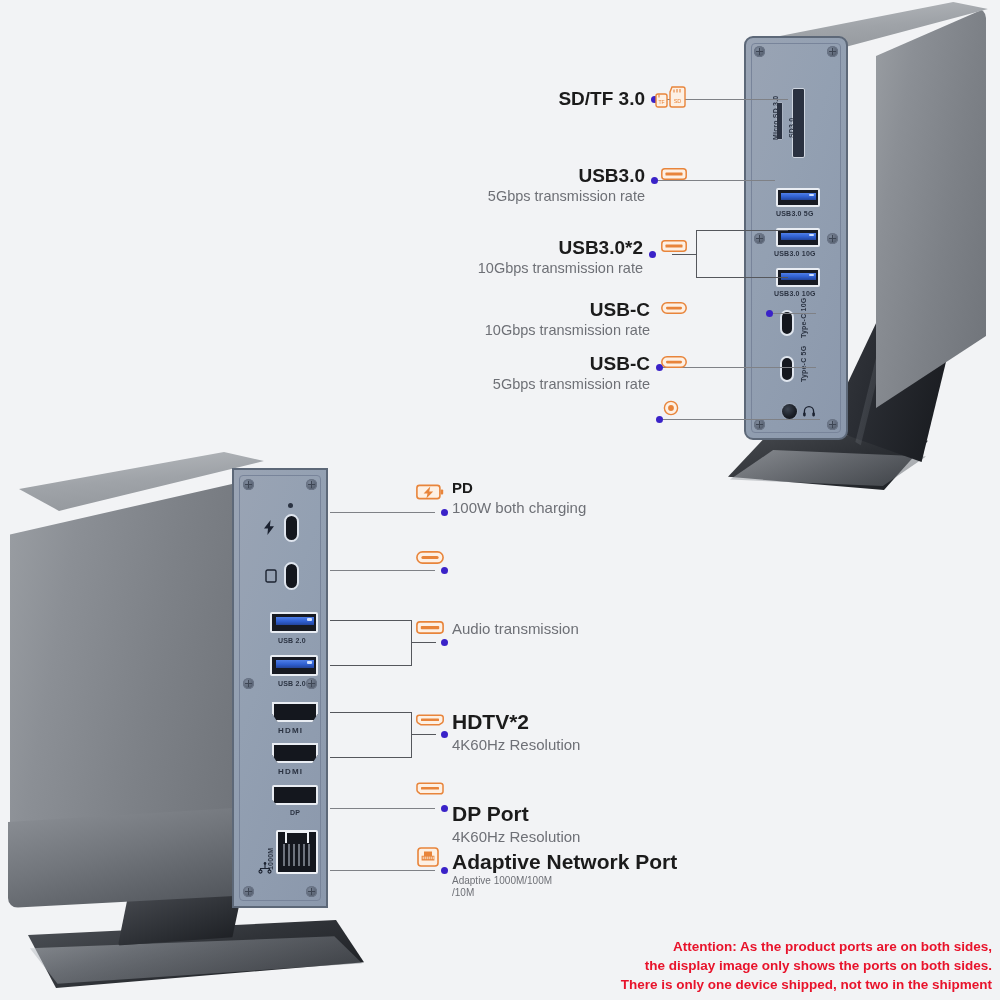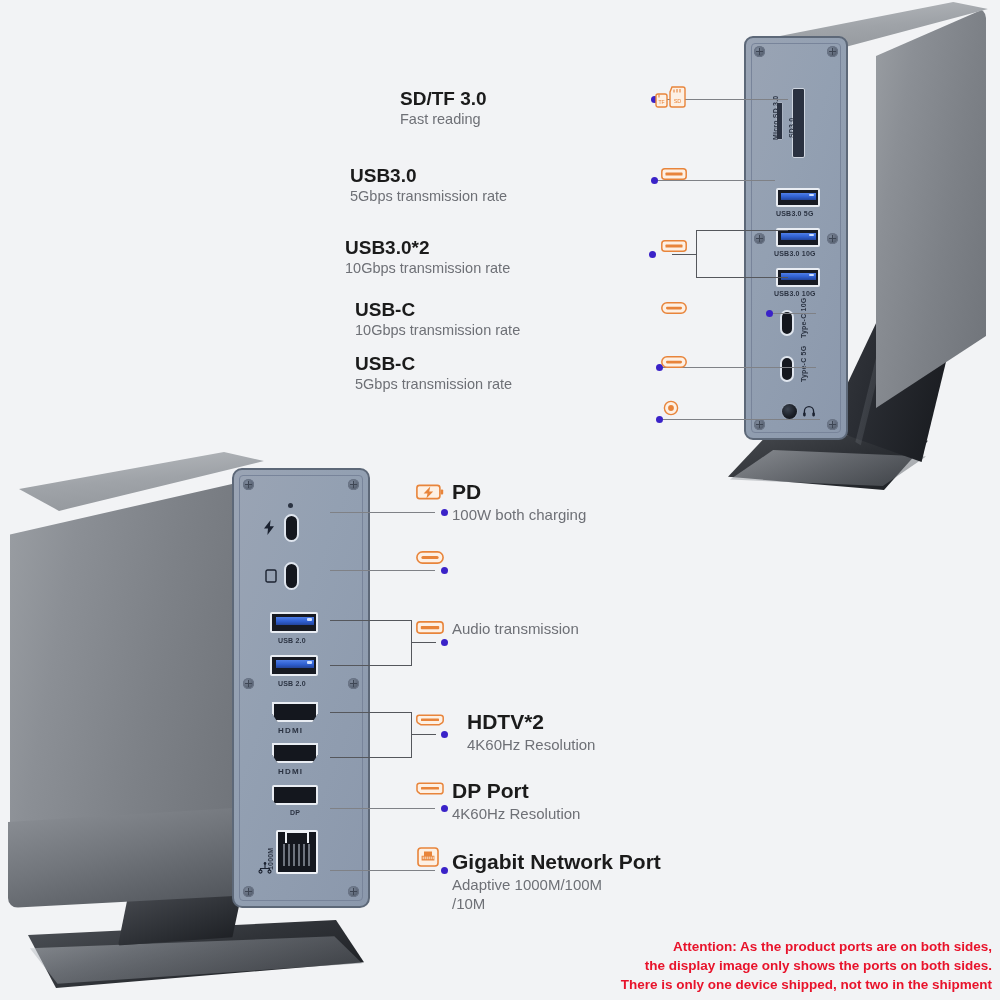--- a/index.html
+++ b/index.html
@@ -15,21 +15,21 @@
   
   .callout { position: absolute; }
   .callout .ttl {
     font-size: 19px; font-weight: bold; color: #1b1b1b;
     line-height: 1.12; white-space: nowrap;
   }
   .callout .sub {
     font-size: 14.5px; color: #6e7076; line-height: 1.28;
     white-space: nowrap; margin-top: 1px;
   }
-  .callout.ralign { }
+  .callout.ralign { text-align: right; }
   .callout.lalign { text-align: left; }
 
   
   .dot {
     position: absolute; width: 7px; height: 7px; border-radius: 50%;
     background: #3a22c8; z-index: 6;
   }
   
   .lead {
     position: absolute; height: 1px; background: #7f8186; z-index: 2;
@@ -242,21 +242,21 @@
 
     <div class="body-top" style="left:14px; top:12px; width:250px; height:64px;
                 clip-path:polygon(2% 58%, 84% 0%, 100% 14%, 18% 92%);
                 border-radius:10px;"></div>
 
     <div style="position:absolute; left:8px; top:368px; width:226px; height:100px;
                 background:linear-gradient(165deg,#8d9197 0%,#72767c 45%,#4d5157 100%);
                 clip-path:polygon(0% 14%, 100% 0%, 100% 88%, 0% 100%);
                 border-radius:12px 0 0 10px;"></div>
 
-    <div class="panel" style="left:232px; top:28px; width:138px; height:440px; border-radius:10px;padding-left:28px;">
+    <div class="panel" style="left:232px; top:28px; width:96px; height:440px; border-radius:0;padding-left:28px;">
       <div class="panel-inner"></div>
 
       <div class="screw" style="left:9px;  top:9px;"></div>
       <div class="screw" style="right:9px; top:9px;"></div>
       <div class="screw" style="left:9px;  top:208px;"></div>
       <div class="screw" style="right:9px; top:208px;"></div>
       <div class="screw" style="left:9px;  bottom:9px;"></div>
       <div class="screw" style="right:9px; bottom:9px;"></div>
 
       <div style="position:absolute; left:54px; top:33px; width:5px; height:5px;
@@ -435,21 +435,20 @@
   <div class="ico" style="left:417px; top:847px;">
     <svg width="22" height="20" viewBox="0 0 22 20">
       <rect x="1" y="1" width="20" height="18" rx="3" fill="#fdf0e4" stroke="#e8843a" stroke-width="1.6"></rect>
       <path d="M7 4.6h8v4.2h2.4v4.6H4.6V8.8H7z" fill="#e8843a"></path>
       <path d="M6.2 9.6v2.6M8.2 9.6v2.6M10.2 9.6v2.6M12.2 9.6v2.6M14.2 9.6v2.6M16.2 9.6v2.6" stroke="#fdf0e4" stroke-width="0.9"></path>
     </svg>
   </div>
 
   <div class="callout ralign" style="left:400px; top:88px; width:245px;">
     <div class="ttl">SD/TF 3.0</div>
-    <div class="sub">Fast reading</div>
   </div>
 
   <div class="callout ralign" style="left:350px; top:165px; width:295px;">
     <div class="ttl">USB3.0</div>
     <div class="sub">5Gbps transmission rate</div>
   </div>
 
   <div class="callout ralign" style="left:345px; top:237px; width:298px;">
     <div class="ttl">USB3.0*2</div>
     <div class="sub">10Gbps transmission rate</div>
@@ -460,44 +459,44 @@
     <div class="sub">10Gbps transmission rate</div>
   </div>
 
   <div class="callout ralign" style="left:355px; top:353px; width:295px;">
     <div class="ttl">USB-C</div>
     <div class="sub">5Gbps transmission rate</div>
   </div>
 
 
   <div class="callout lalign" style="left:452px; top:480px; width:320px;">
-    <div class="ttl" style="font-size:21px;">PD</div>
+    <div class="ttl" style="font-size:15px;">PD</div>
     <div class="sub" style="font-size:15px;">100W both charging</div>
   </div>
 
   <div class="callout lalign" style="left:452px; top:548px; width:320px;">
   </div>
 
   <div class="callout lalign" style="left:452px; top:618px; width:320px;">
     <div class="sub" style="font-size:15px;">Audio transmission</div>
   </div>
 
-  <div class="callout lalign" style="left:452px; top:710px; width:320px;margin-left:15px;">
+  <div class="callout lalign" style="left:452px; top:710px; width:320px;">
     <div class="ttl" style="font-size:21px;">HDTV*2</div>
     <div class="sub" style="font-size:15px;">4K60Hz Resolution</div>
   </div>
 
-  <div class="callout lalign" style="left:452px; top:779px; width:320px;">
+  <div class="callout lalign" style="left:452px; top:802px; width:320px;">
     <div class="ttl" style="font-size:21px;">DP Port</div>
     <div class="sub" style="font-size:15px;">4K60Hz Resolution</div>
   </div>
 
   <div class="callout lalign" style="left:452px; top:850px; width:420px;">
-    <div class="ttl" style="font-size:21px;">Gigabit Network Port</div>
-    <div class="sub" style="font-size:15px; white-space:pre-line;">Adaptive 1000M/100M
+    <div class="ttl" style="font-size:21px;">Adaptive Network Port</div>
+    <div class="sub" style="font-size:10px; white-space:pre-line;">Adaptive 1000M/100M
 /10M</div>
   </div>
 
   <div id="warning">Attention: As the product ports are on both sides,
 the display image only shows the ports on both sides.
 There is only one device shipped, not two in the shipment</div>
 
 </div>
 
 </body></html>

